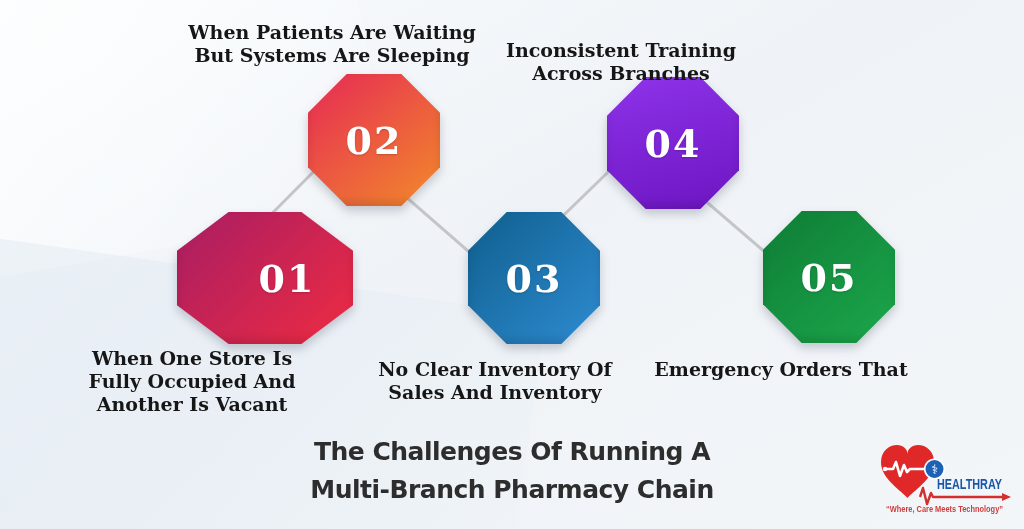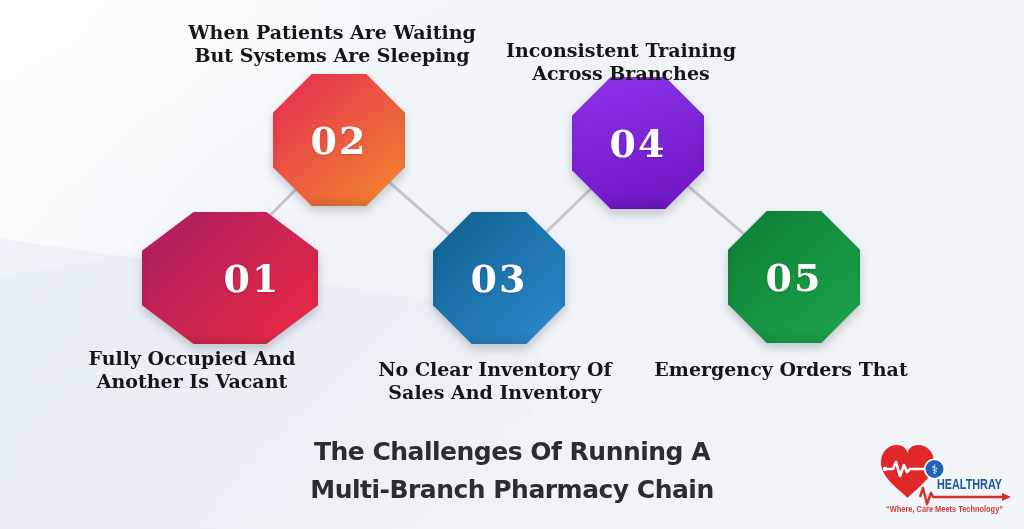--- a/index.html
+++ b/index.html
@@ -13,20 +13,21 @@
     background:linear-gradient(135deg,rgba(255,255,255,.85),rgba(221,231,241,0));transform:rotate(-10deg);}
   .bg-deco.bl{left:-120px;bottom:-160px;width:640px;height:420px;
     background:linear-gradient(120deg,rgba(204,219,234,.30),rgba(255,255,255,0));transform:rotate(8deg);}
   .connector-layer{position:absolute;left:0;top:0;z-index:1;}
   .oct-wrap{position:absolute;z-index:2;filter:drop-shadow(0 5px 5px rgba(55,60,85,.25));}
   .octagon{
     width:132px;height:132px;
     clip-path:polygon(29.3% 0,70.7% 0,100% 29.3%,100% 70.7%,70.7% 100%,29.3% 100%,0 70.7%,0 29.3%);
     display:flex;align-items:center;justify-content:center;
     box-shadow:inset 0 -5px 8px rgba(0,0,0,.12);
+    margin-left:35px;
   }
   .oct-num{
     font-family:"DejaVu Serif",serif;font-weight:700;font-size:38px;color:#ffffff;
     letter-spacing:2px;text-shadow:0 1px 2px rgba(0,0,0,.18);
   }
   .step-label{
     position:absolute;z-index:3;transform:translateX(-50%);text-align:center;
     font-family:"DejaVu Serif",serif;font-weight:700;font-size:19px;line-height:1.22;
     color:#161616;white-space:nowrap;
   }
@@ -72,20 +73,21 @@
       <span class="oct-num">04</span>
     </div>
   </div>
   <div class="oct-wrap" style="left:728px;top:211px;">
     <div class="octagon" style="background: linear-gradient(140deg, rgb(14, 125, 54), rgb(28, 167, 75));">
       <span class="oct-num">05</span>
     </div>
   </div>
 
   <div class="step-label" style="left:192px;top:347px;">
+    <div>When One Store Is</div>
     <div>Fully Occupied And</div>
     <div>Another Is Vacant</div>
   </div>
   <div class="step-label" style="left:332px;top:21px;">
     <div>When Patients Are Waiting</div>
     <div>But Systems Are Sleeping</div>
     <div></div>
   </div>
   <div class="step-label" style="left:495px;top:358px;">
     <div>No Clear Inventory Of</div>

